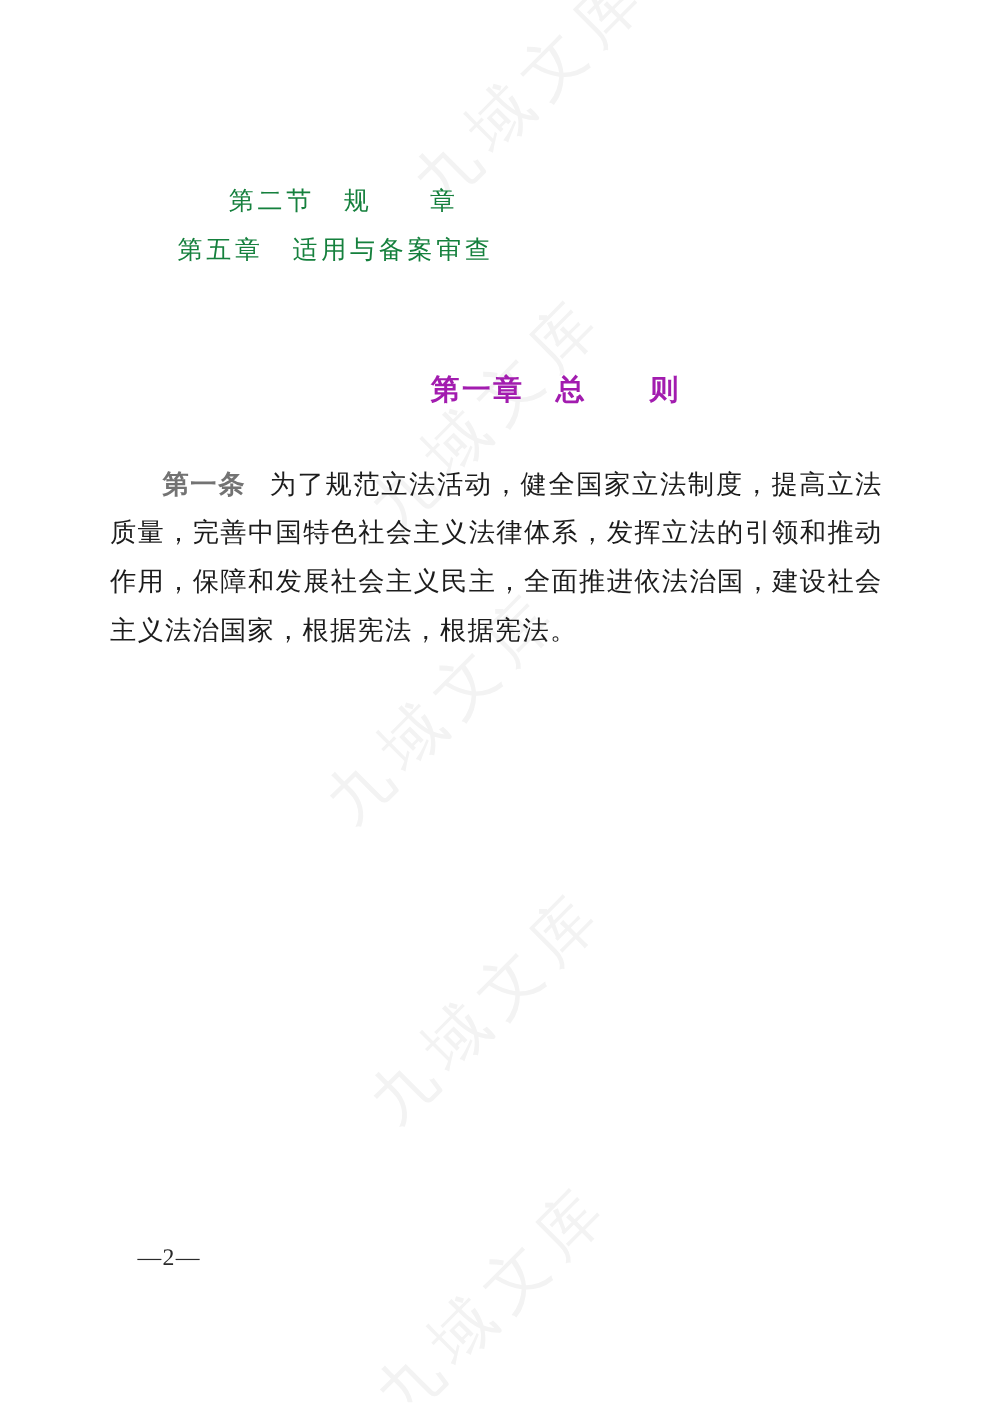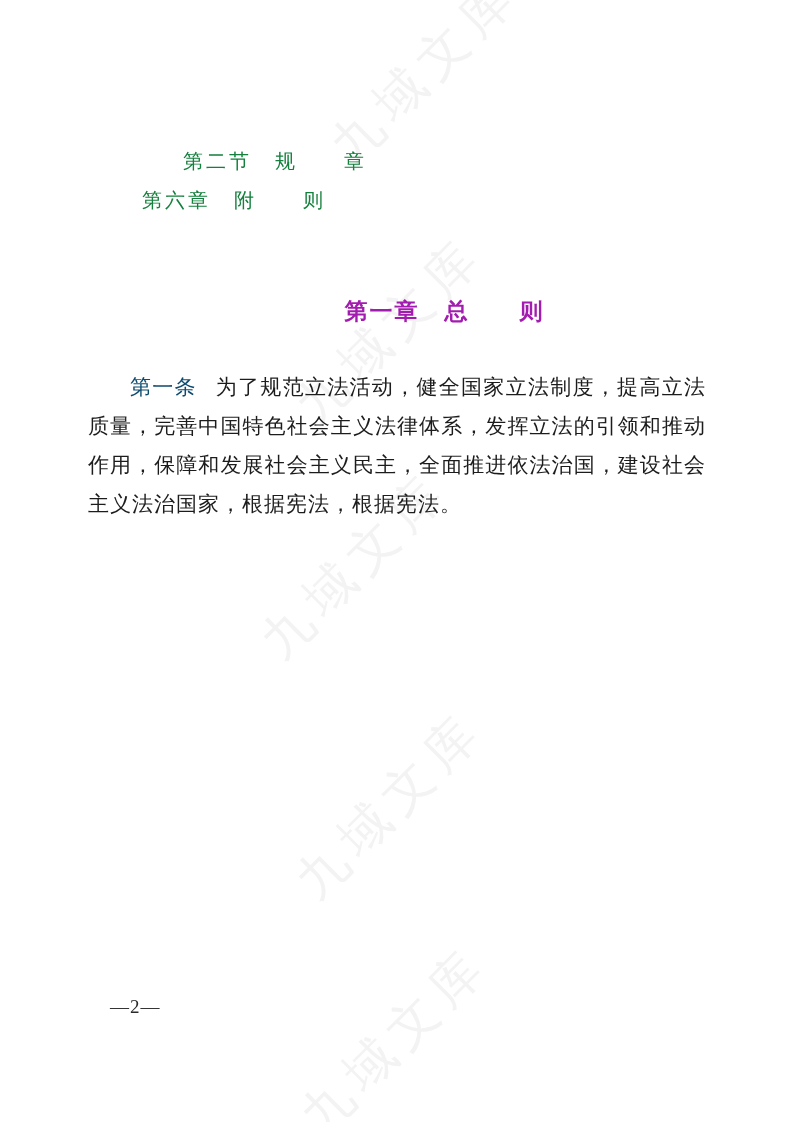--- a/index.html
+++ b/index.html
@@ -71,22 +71,22 @@
     letter-spacing: 1px;
     text-align: justify;
     color: #1c1c1c;
   }
   .body-text p {
     margin: 0;
     padding: 0;
     text-indent: 2em;
   }
   .art-num {
-    font-weight: normal;
-    color: #0c4a6e;
+    font-weight: bold;
+    color: #737373;
     margin-right: 0.9em;
     margin-top: 20px;
   }
   .art-num:empty { margin-right: 0; }
   
   .page-number {
     position: absolute;
     left: 110px;
     top: 996px;
     z-index: 1;
@@ -101,21 +101,21 @@
 <div class="page">
 
   <div class="watermark wm-1">九域文库</div>
   <div class="watermark wm-2">九域文库</div>
   <div class="watermark wm-3">九域文库</div>
   <div class="watermark wm-4">九域文库</div>
   <div class="watermark wm-5">九域文库</div>
 
   <div class="toc">
     <div class="toc-line section">第二节　规　　章</div>
-    <div class="toc-line chapter">第六章　附　　则</div>
+    <div class="toc-line chapter">第五章　适用与备案审查</div>
   </div>
 
   <div class="chapter-title">第一章　总　　则</div>
 
   <div class="body-text">
     <p><span class="art-num">第一条</span><span>为了规范立法活动，健全国家立法制度，提高立法质量，完善中国特色社会主义法律体系，发挥立法的引领和推动作用，保障和发展社会主义民主，全面推进依法治国，建设社会主义法治国家，根据宪法，根据宪法。</span></p>
   </div>
 
   <div class="page-number">—2—</div>
 

